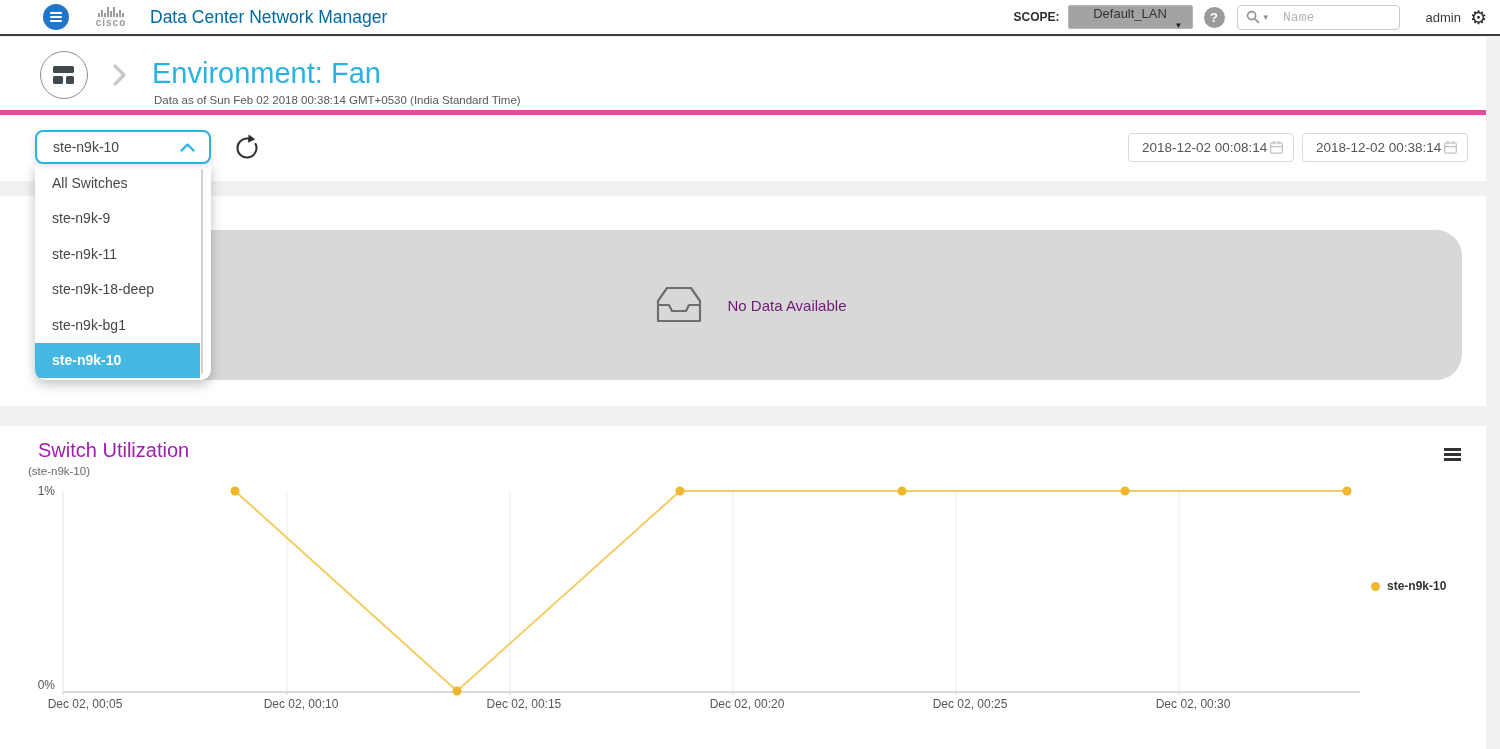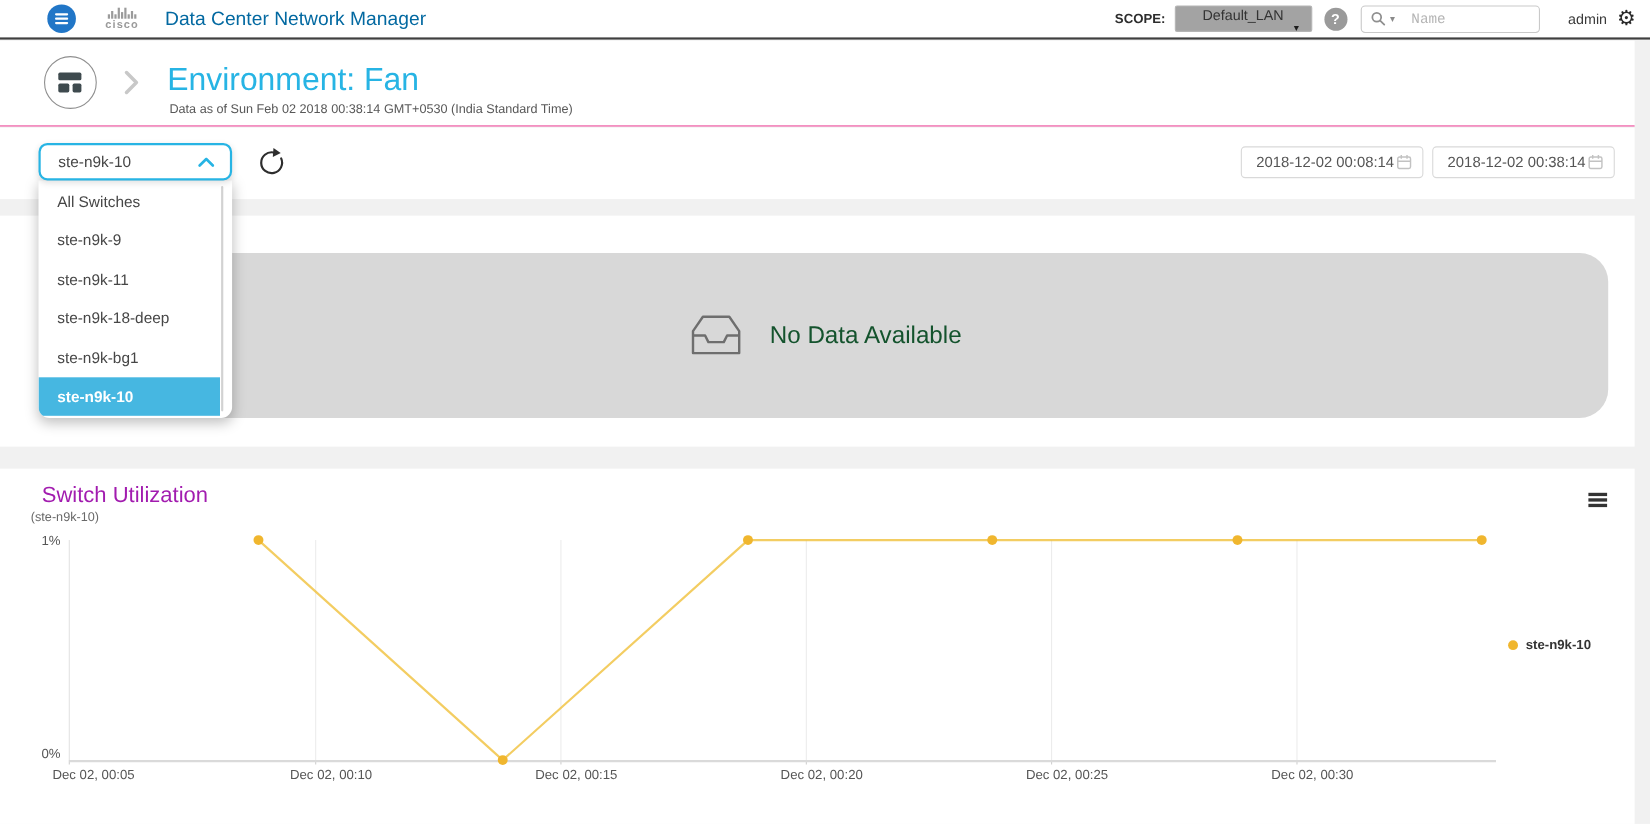--- a/index.html
+++ b/index.html
@@ -29,21 +29,21 @@
               font-size:13px; font-weight:bold; display:flex; align-items:center; justify-content:center; cursor:pointer; }
   .search-box { margin-left:12px; width:163px; height:25px; border:1px solid #c9c9c9; border-radius:4px; background:#fff;
                 display:flex; align-items:center; padding:0 8px; }
   .search-caret { font-size:9px; color:#8a8a8a; margin-left:4px; }
   .search-input { border:none; outline:none; flex:1; min-width:0; font-size:13px; color:#444; margin-left:15px; font-family:Liberation Mono, monospace; background:transparent; }
   .search-input::placeholder { color:#b5b5b5; }
   .admin { margin-left:26px; font-size:13px; color:#3a3a3a; cursor:pointer; }
   .gear { margin-left:9px; font-size:19px; color:#2a2a2a; line-height:1; cursor:pointer; }
 
   
-  .header { position:absolute; left:0; top:37px; width:1486px; height:78px; background:#fff; border-bottom:1px solid #ec4899; }
+  .header { position:absolute; left:0; top:37px; width:1486px; height:78px; background:#fff; border-bottom:5px solid #ec4899; }
   .page-icon { position:absolute; left:40px; top:14px; width:48px; height:48px; border:1.5px solid #8f8f8f; border-radius:50%; background:#fff; }
   .page-icon i { position:absolute; background:#3e4a4e; border-radius:1.5px; display:block; }
   .pi-top { left:12px; top:14px; width:21px; height:7px; }
   .pi-bl  { left:12px; top:24px; width:10px; height:8px; }
   .pi-br  { left:25px; top:24px; width:8px;  height:8px; }
   .crumb { position:absolute; left:112px; top:26px; }
   .head-title { position:absolute; left:152px; top:20px; font-size:29px; color:#27b4e4; white-space:nowrap; }
   .head-sub { position:absolute; left:154px; top:57px; font-size:11.5px; color:#585858; white-space:nowrap; }
 
   
@@ -59,21 +59,21 @@
   .dd-scrollbar { position:absolute; right:8px; top:5px; bottom:6px; width:2px; background:#d2d2d2; border-radius:1px; cursor:pointer; }
   .refresh-btn { position:absolute; left:233px; top:133px; width:28px; height:28px; cursor:pointer; z-index:10; }
   .date-input { position:absolute; top:133px; height:29px; width:166px; border:1px solid #d9d9d9; border-radius:4px; background:#fff;
                 display:flex; align-items:center; justify-content:space-between; padding:0 9px 0 13px; font-size:13.5px; color:#555; cursor:text; }
   #date-from { left:1128px; } #date-to { left:1302px; }
 
   
   .card1 { position:absolute; left:0; top:196px; width:1486px; height:210px; background:#fff; }
   .nodata-panel { position:absolute; left:38px; top:34px; width:1424px; height:150px; background:#d8d8d8; border-radius:26px;
                   display:flex; align-items:center; justify-content:center; gap:24px; }
-  .nodata-text { font-size:22px; color:#14532d; }
+  .nodata-text { font-size:15px; color:#701a75; }
 
   
   .card2 { position:absolute; left:0; top:426px; width:1486px; height:323px; background:#fff; }
   .chart-title { position:absolute; left:38px; top:13px; font-size:20px; color:#a21caf; }
   .chart-sub { position:absolute; left:28px; top:39px; font-size:11.5px; color:#696969;text-align:center; }
   .chart-menu { position:absolute; left:1444px; top:22px; width:17px; cursor:pointer; }
   .chart-menu i { display:block; height:2.5px; background:#333; margin-bottom:2.5px; }
   #chart-svg { position:absolute; left:0; top:34px; width:1486px; height:280px; font-family:inherit; }
   .legend { position:absolute; left:1371px; top:153px; display:flex; align-items:center; gap:7px; cursor:pointer; }
   .legend-dot { width:9px; height:9px; border-radius:50%; background:#f0b62e; }

